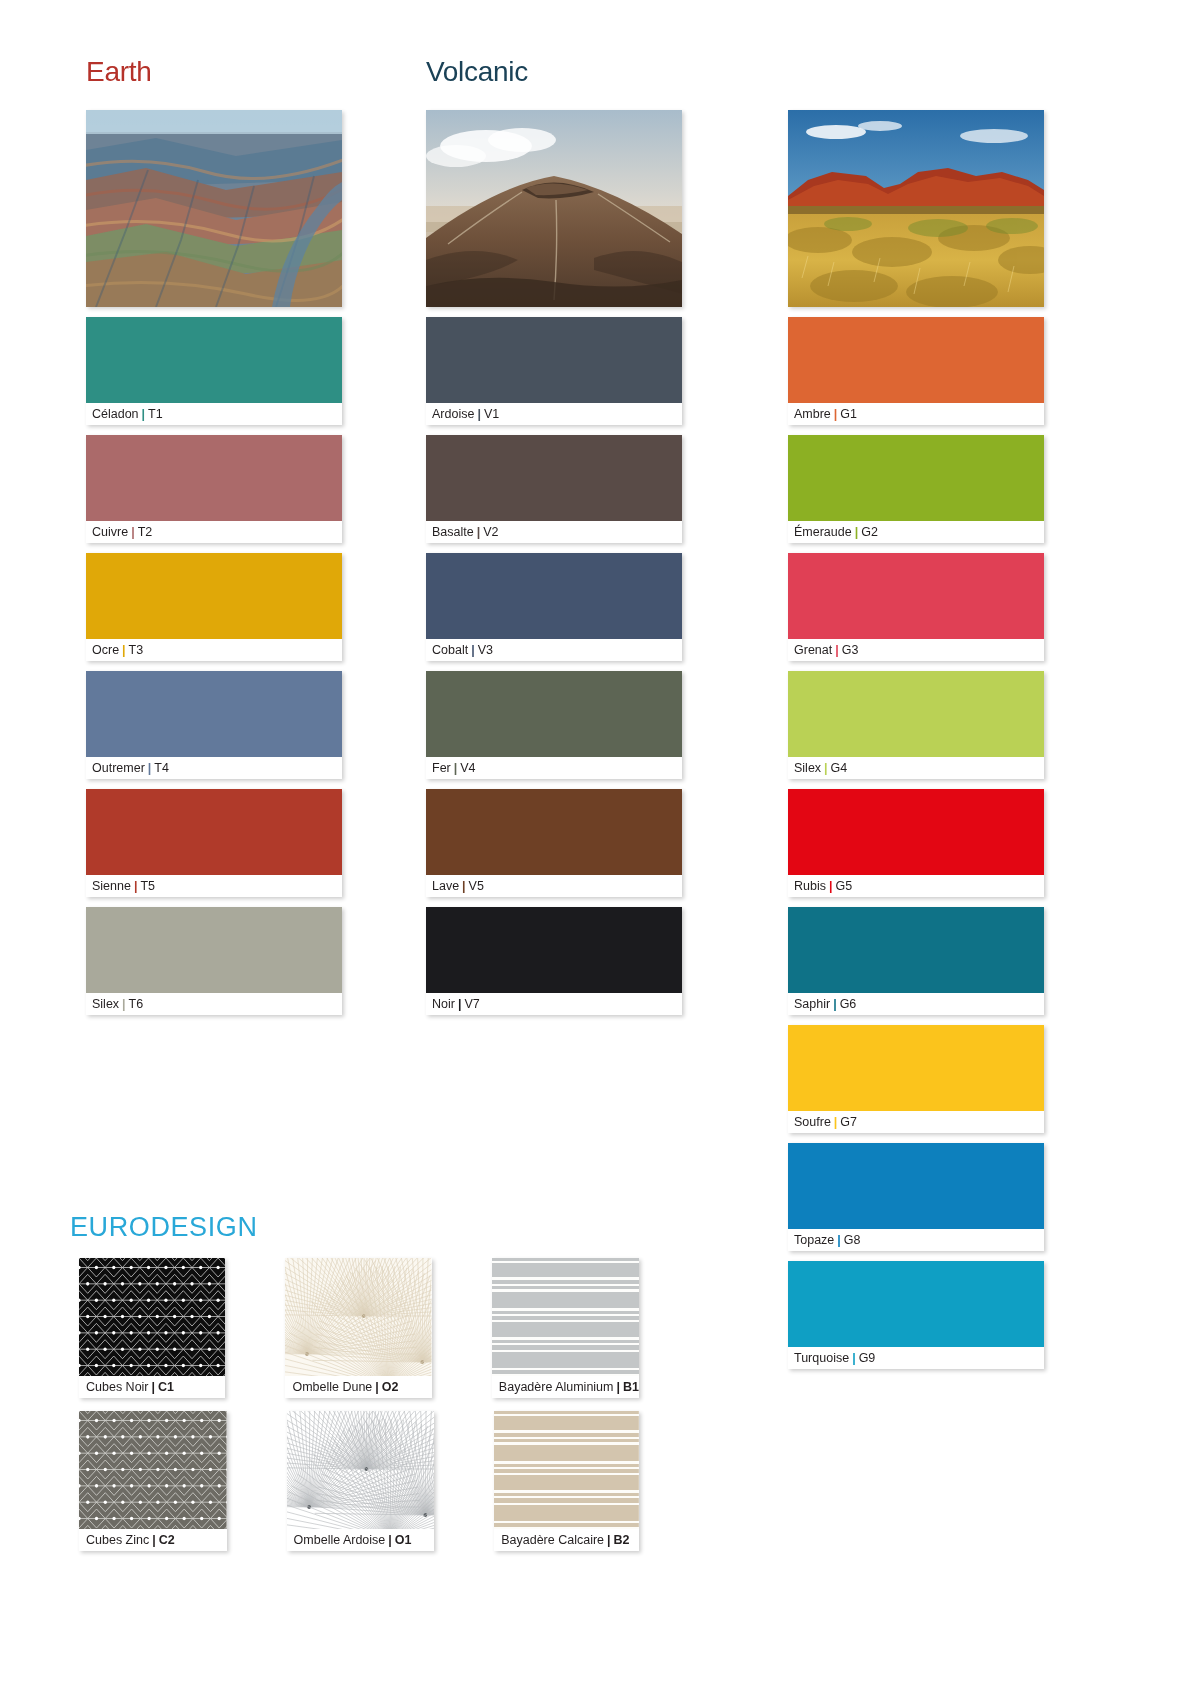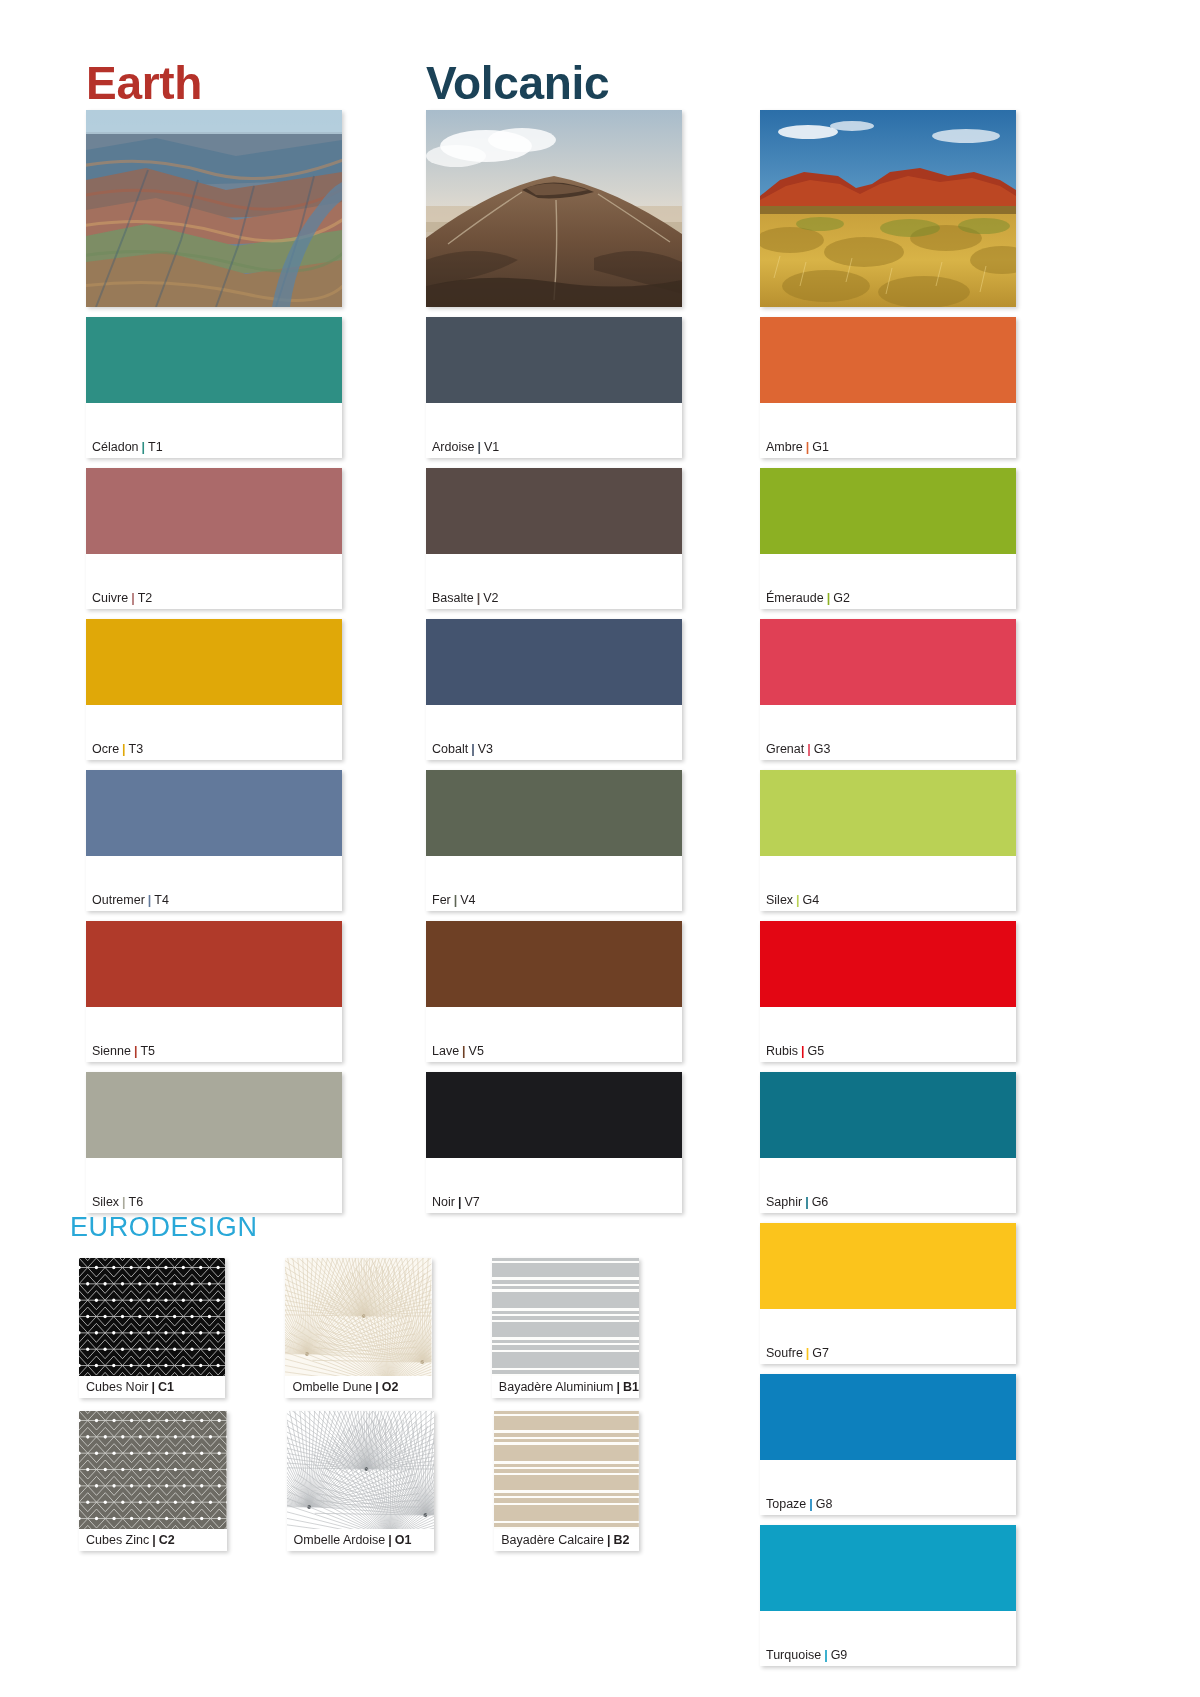--- a/index.html
+++ b/index.html
@@ -9,34 +9,34 @@
     background: #ffffff;
     font-family: "Liberation Sans", sans-serif;
     position: relative;
     overflow: hidden;
   }
   .page { position: relative; width: 1200px; height: 1697px; }
 
   
   .col-title {
     position: absolute;
-    font-size: 46px;
-    font-weight: 700;
+    font-size: 28px;
+    font-weight: 400;
     letter-spacing: -0.3px;
     white-space: nowrap;
   }
   #title-earth     { left: 86px;  top: 56px;  color: #b5322a; }
   #title-volcanic  { left: 426px; top: 56px;  color: #1b4257; }
   #title-gemstones { left: 760px; top: 56px;  color: #6cab2a; }
 
   
   .column { position: absolute; width: 256px; }
   #col-earth     { left: 86px;  top: 110px; }
   #col-volcanic  { left: 426px; top: 110px; }
-  #col-gemstones { left: 760px; top: 110px; }
+  #col-gemstones { left: 788px; top: 110px; }
 
   
   .photo-card {
     width: 256px;
     height: 197px;
     margin-bottom: 10px;
     box-shadow: 2px 2px 4px rgba(0,0,0,0.18);
     overflow: hidden;
     position: relative;
   }
@@ -51,21 +51,20 @@
   }
   .swatch-chip { width: 100%; height: 86px; display: block; }
   .swatch-label {
     height: 22px;
     line-height: 22px;
     padding-left: 6px;
     font-size: 12.5px;
     color: #231f20;
     white-space: nowrap;
     overflow: hidden;
-    margin-top: 33px;
   }
   .swatch-label .sep {
     font-weight: 700;
     padding: 0 3px;
   }
 
   
   #eurodesign-heading {
     position: absolute;
     left: 70px;

